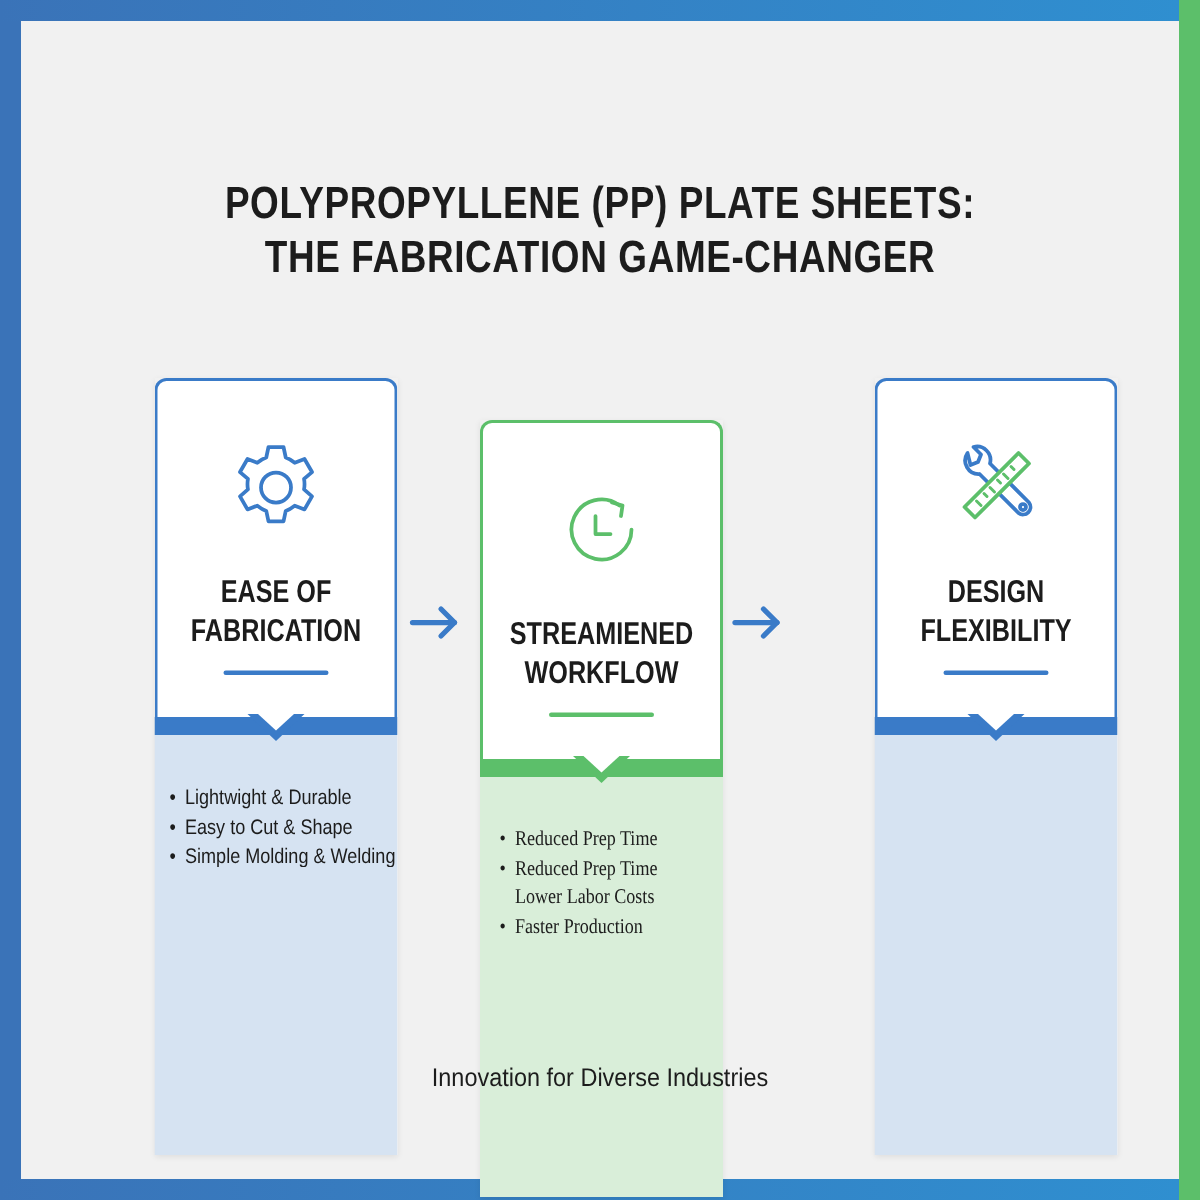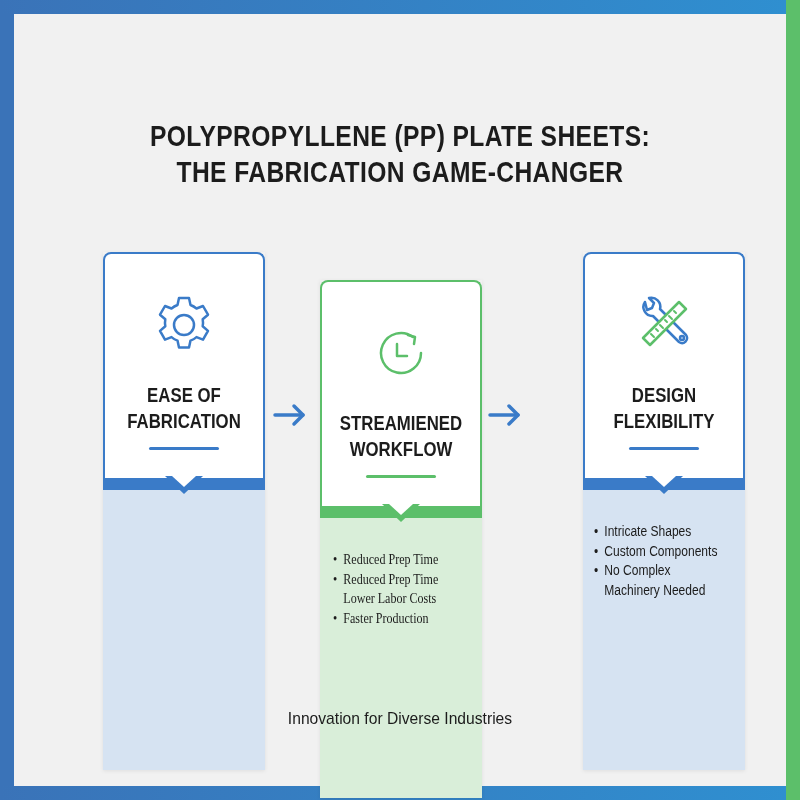--- a/index.html
+++ b/index.html
@@ -59,20 +59,25 @@
     <g fill="none" stroke="#3a7bc8" stroke-width="2.5" stroke-linejoin="round">
       <path d="M30,8 h10 l1.5,7 a20,20 0 0 1 6,3.5 l6.5,-2.5 l5,8.7 l-5.3,4.6 a20,20 0 0 1 0,7 l5.3,4.6 l-5,8.7 l-6.5,-2.5 a20,20 0 0 1 -6,3.5 l-1.5,7 h-10 l-1.5,-7 a20,20 0 0 1 -6,-3.5 l-6.5,2.5 l-5,-8.7 l5.3,-4.6 a20,20 0 0 1 0,-7 l-5.3,-4.6 l5,-8.7 l6.5,2.5 a20,20 0 0 1 6,-3.5 z"></path>
       <circle cx="35" cy="35" r="10"></circle>
     </g>
   </svg>
   <div class="heading">
     <div>EASE OF</div>
     <div>FABRICATION</div>
   </div>
   <div class="rule"></div>
+  <ul class="bullets">
+    <li>Lightwight &amp; Durable</li>
+    <li>Easy to Cut &amp; Shape</li>
+    <li>Simple Molding &amp; Welding</li>
+  </ul>
 </div>
 
 <svg class="arrow" style="left:272px;" viewBox="0 0 36 26">
   <g fill="none" stroke="#3a7bc8" stroke-width="3.5" stroke-linecap="round" stroke-linejoin="round">
     <line x1="3" y1="13" x2="31" y2="13"></line>
       <polyline points="22,4 31,13 22,22"></polyline>
   </g>
 </svg>
 
 <div class="card" style="left:320px;margin-top:28px; --accent:#5cbf6a; --light:#d9eed9;">
@@ -129,21 +134,15 @@
         <line x1="36" y1="30" x2="38" y2="32"></line>
       <line x1="40" y1="26" x2="43" y2="29"></line>
         <line x1="45" y1="21" x2="47" y2="23"></line>
     </g>
   </svg>
   <div class="heading">
     <div>DESIGN</div>
     <div>FLEXIBILITY</div>
   </div>
   <div class="rule"></div>
-  <ul class="bullets" style="left:11px;">
-    <li>Intricate Shapes</li>
-    <li>Custom Components</li>
-    <li>No Complex</li>
-    <li class="cont">Machinery Needed</li>
-  </ul>
 </div>
 
 <div class="tagline">Innovation for Diverse Industries</div>
 
 </body></html>

